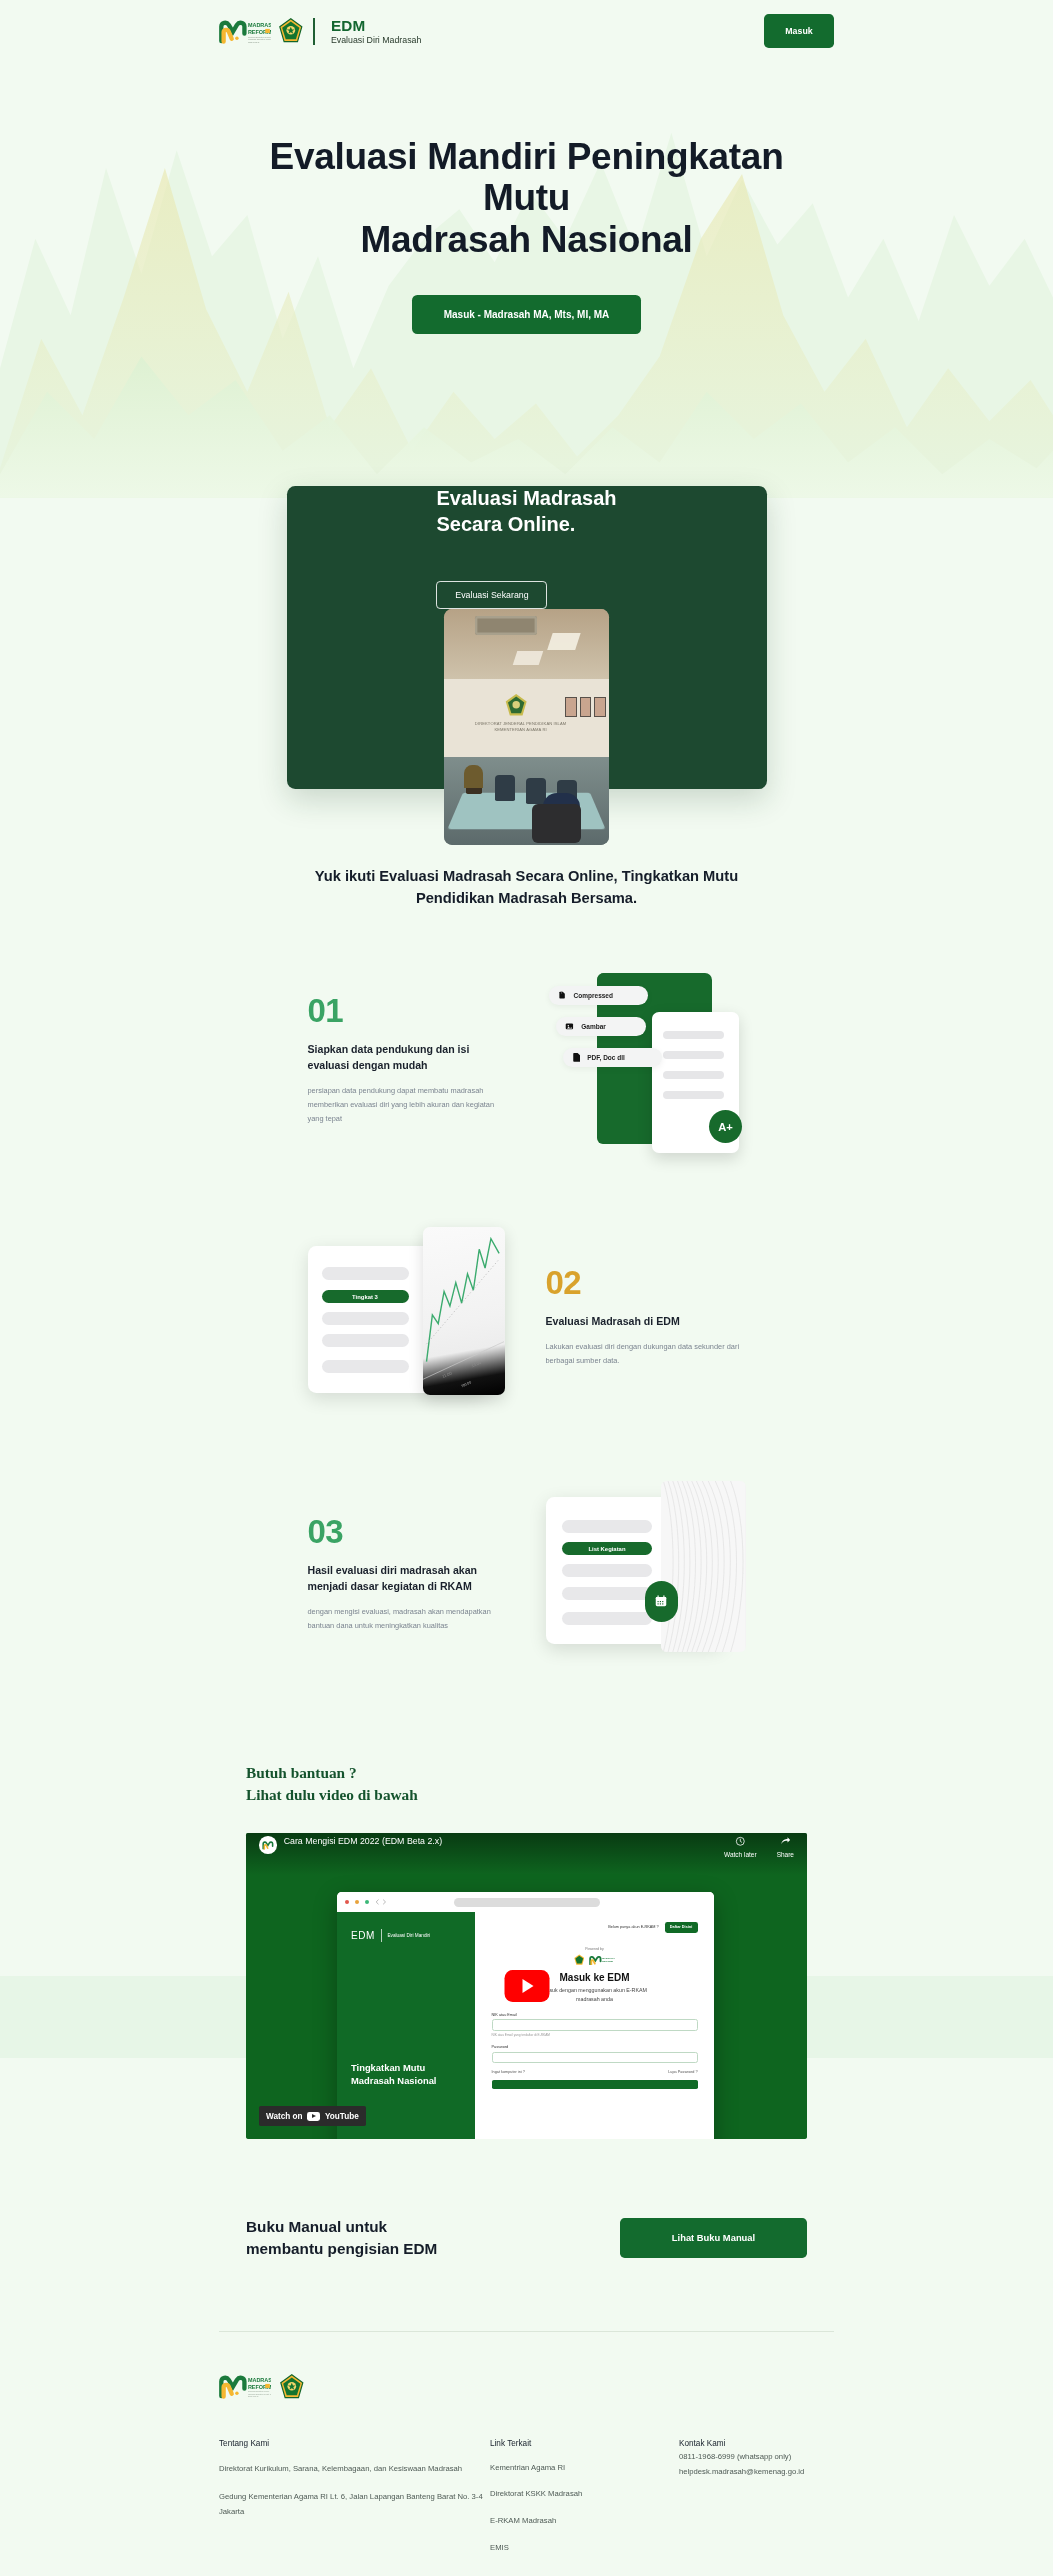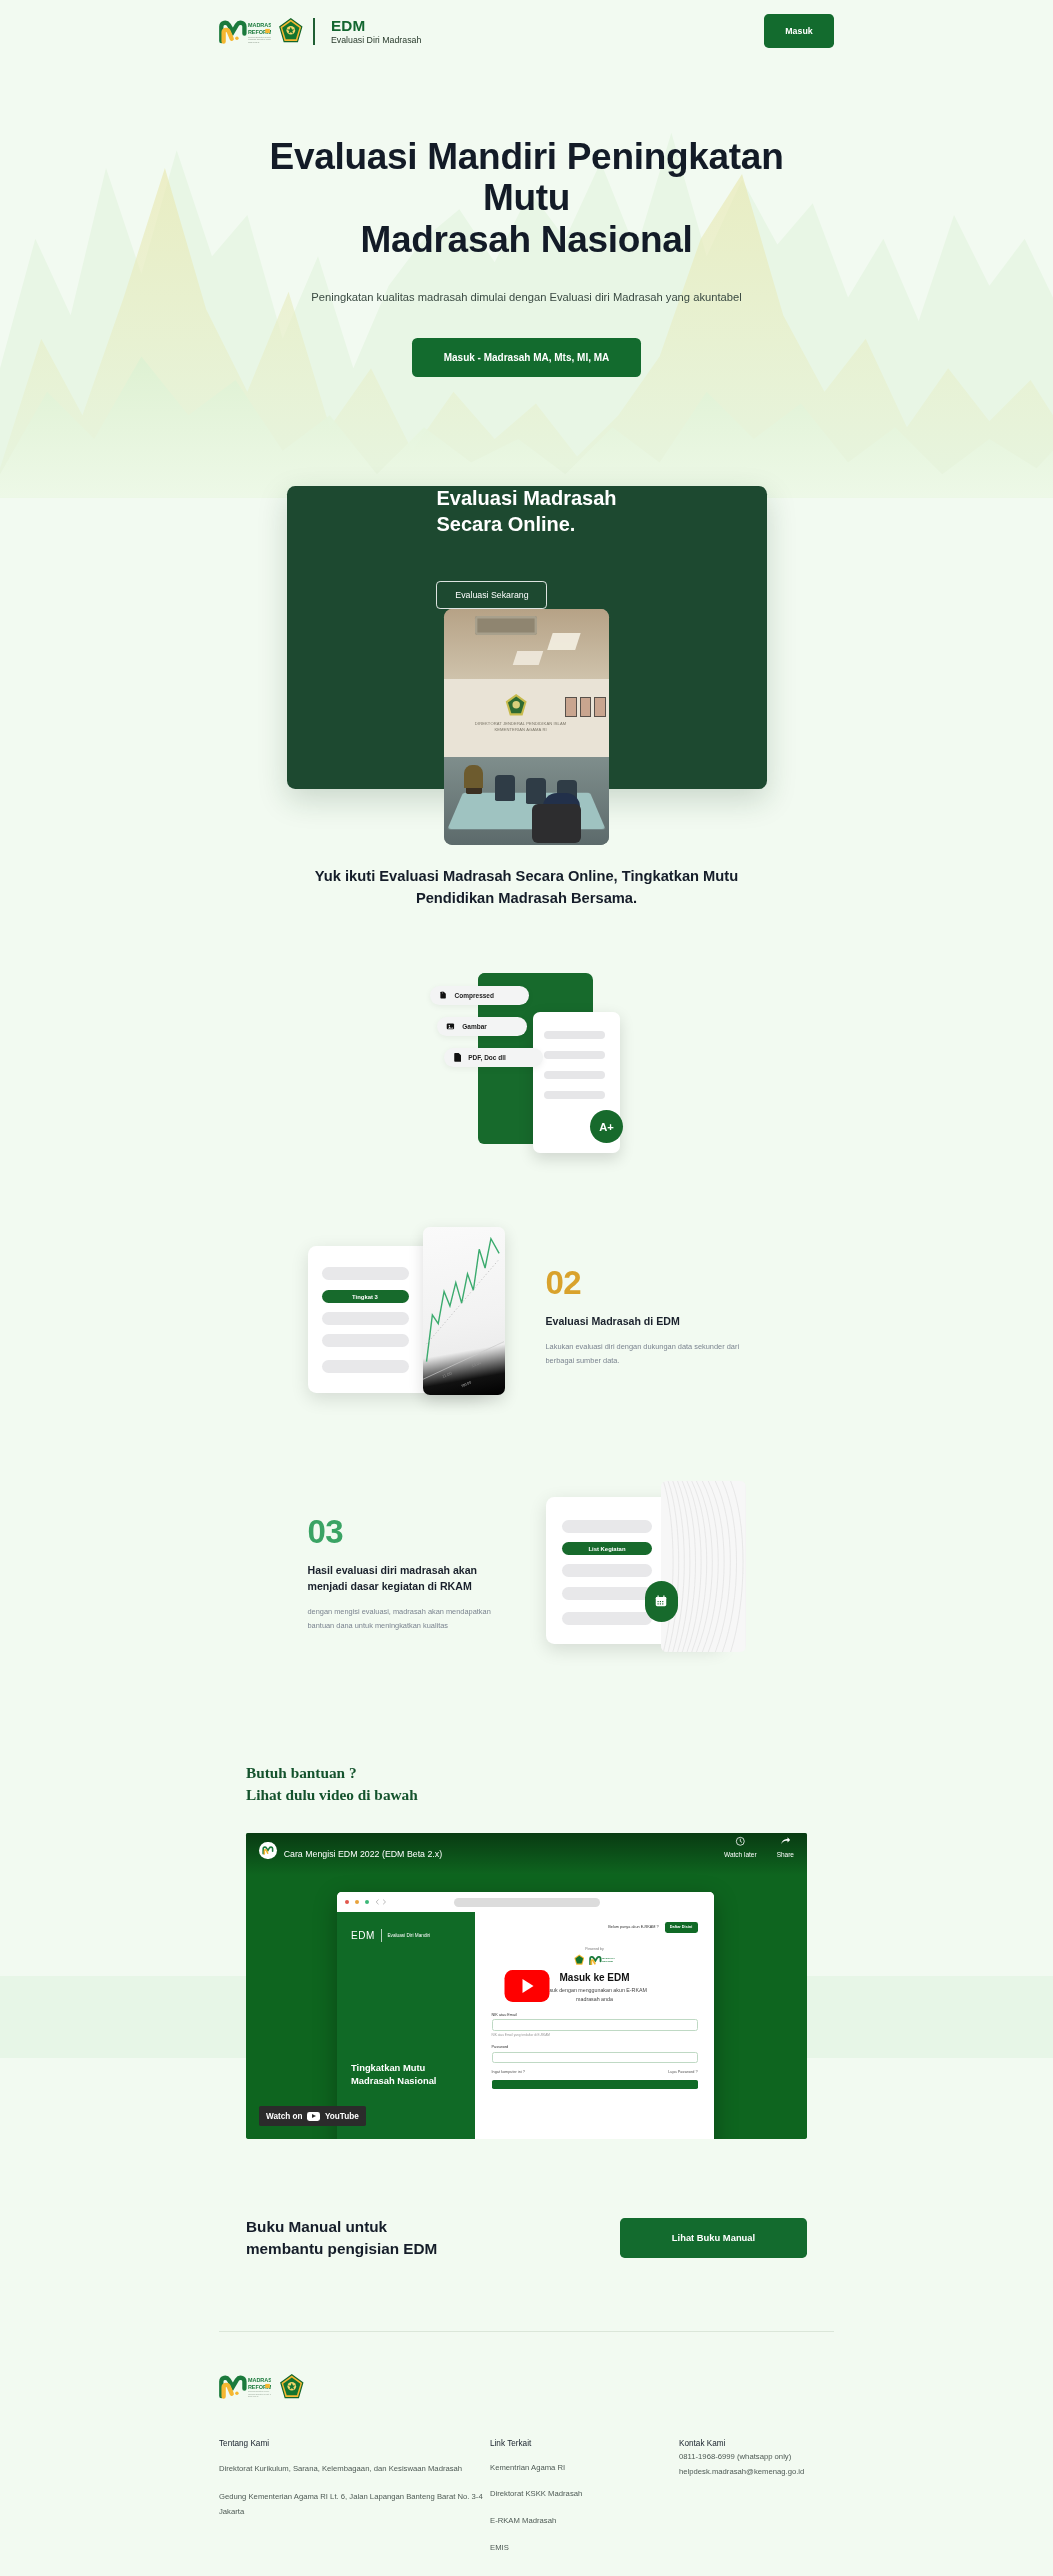--- a/index.html
+++ b/index.html
@@ -129,21 +129,21 @@
   .a3-pill { position:absolute; left:16.5px; width:90px; height:13px; border-radius:6.5px; background:#176a2c; color:#fff; font-size:5.9px; font-weight:700; display:flex; align-items:center; justify-content:center; }
   .a3-photo { position:absolute; left:115px; top:7px; width:85px; height:171px; border-radius:5.9px; overflow:hidden; background:#f4f4f4; }
   .a3-cal { position:absolute; left:99px; top:107px; width:33px; height:41px; border-radius:16.5px; background:#176a2c; display:flex; align-items:center; justify-content:center; }
 
   
   .help-title { margin: 88px 0 0 246px; font-size: 15.3px; line-height: 1.42; font-weight: 700; color:#14532d;font-family:Liberation Serif, serif; }
   .video-wrap { margin: 28px auto 0; width: 561px; }
   .video {
     width: 561px; height: 306px; background: #0b5d1c; border-radius: 2.4px; position: relative; overflow: hidden;
   }
-  .vid-top { position:absolute; left:0; right:0; top:0; height:42px; display:flex; align-items:flex-end; padding:16px 13px;
+  .vid-top { position:absolute; left:0; right:0; top:0; height:42px; display:flex; align-items:flex-start; padding:3px 13px;
     background: linear-gradient(180deg, rgba(0,0,0,.42), rgba(0,0,0,0)); z-index:6; }
   .vid-ava { width:17.7px; height:17.7px; border-radius:50%; background:#fff; display:flex; align-items:center; justify-content:center; flex:none; }
   .vid-title { color:#fff; font-size:8.8px; margin-left:7px; }
   .vid-acts { margin-left:auto; display:flex; gap:20px; }
   .vid-act { color:#fff; text-align:center; font-size:6.5px; line-height:1.5; }
   .vid-body { position:absolute; left:0; right:0; top:0; bottom:0; background:#0e651f; }
   .browser { position:absolute; left:91px; top:59px; width:377px; bottom:-14px; background:#fff; border-radius:4.7px 4.7px 0 0; overflow:hidden; box-shadow:0 7px 23.6px rgba(0,0,0,.3); }
   .bchrome { height:20px; background:#fff; display:flex; align-items:center; padding:0 8.2px; gap:5.9px; }
   .dot { width:4.1px;height:4.1px;border-radius:50%; }
   .burl { flex:1; height:8.8px; border-radius:4.7px; background:#dcdcdc; margin-left:59px; margin-right:106px; }
@@ -246,21 +246,20 @@
       <rect width="1788" height="740" fill="#f2faf1"></rect>
       <path fill="#e8f6e5" d="M0,520 L60,300 L120,430 L180,180 L240,360 L300,150 L360,330 L420,260 L480,470 L540,330 L600,520 L660,380 L720,300 L780,250 L840,340 L900,220 L960,300 L1020,170 L1080,320 L1140,120 L1200,330 L1260,200 L1320,310 L1380,240 L1440,400 L1500,300 L1560,440 L1620,260 L1680,380 L1740,300 L1788,400 L1788,740 L0,740 Z"></path>
       <path fill="url(#g2)" opacity=".65" d="M0,690 L70,470 L140,600 L210,400 L280,180 L350,420 L420,560 L490,390 L560,620 L630,520 L700,660 L770,560 L840,640 L910,580 L980,670 L1050,600 L1120,500 L1190,300 L1260,190 L1330,430 L1400,560 L1470,470 L1540,620 L1610,520 L1680,610 L1750,540 L1788,600 L1788,740 L0,740 Z"></path>
       <path fill="url(#g1)" opacity=".9" d="M0,700 L80,560 L160,640 L240,500 L320,600 L400,540 L480,660 L560,600 L640,700 L720,620 L800,680 L880,640 L960,700 L1040,620 L1120,680 L1200,560 L1280,640 L1360,580 L1440,680 L1520,620 L1600,700 L1680,640 L1760,690 L1788,660 L1788,740 L0,740 Z"></path>
     </svg>
     <div class="hero-inner">
       <h1>
         <span>Evaluasi Mandiri Peningkatan Mutu</span><br>
         <span>Madrasah Nasional</span>
       </h1>
-      <div class="hero-sub">Peningkatan kualitas madrasah dimulai dengan Evaluasi diri Madrasah yang akuntabel</div>
       <button class="btn btn-hero">Masuk - Madrasah MA, Mts, MI, MA</button>
     </div>
   </div>
 
   <div class="promo-wrap">
     <div class="promo">
       <div class="promo-left">
         <h2>
           <span>Evaluasi Madrasah</span><br>
           <span>Secara Online.</span>
@@ -301,20 +300,25 @@
   </div>
 
   <div class="sec-title">
     <span>Yuk ikuti Evaluasi Madrasah Secara Online, Tingkatkan Mutu</span>
     <span>Pendidikan Madrasah Bersama.</span>
   </div>
 
   <div class="steps">
 
     <div class="step">
+      <div class="step-text">
+        <div class="step-num num-green">01</div>
+        <div class="step-head">Siapkan data pendukung dan isi evaluasi dengan mudah</div>
+        <div class="step-body">persiapan data pendukung dapat membatu madrasah memberikan evaluasi diri yang lebih akuran dan kegiatan yang tepat</div>
+      </div>
       <div class="step-art">
         <div class="a1-green"></div>
         <div class="a1-green-top"></div>
         <div class="a1-doc">
           <i style="top:19px;width:61px;"></i>
           <i style="top:39px;width:61px;"></i>
           <i style="top:59px;width:61px;"></i>
           <i style="top:79px;width:61px;"></i>
         </div>
         <div class="a1-chip" style="left:3.5px; top:26px; width:99px;">

